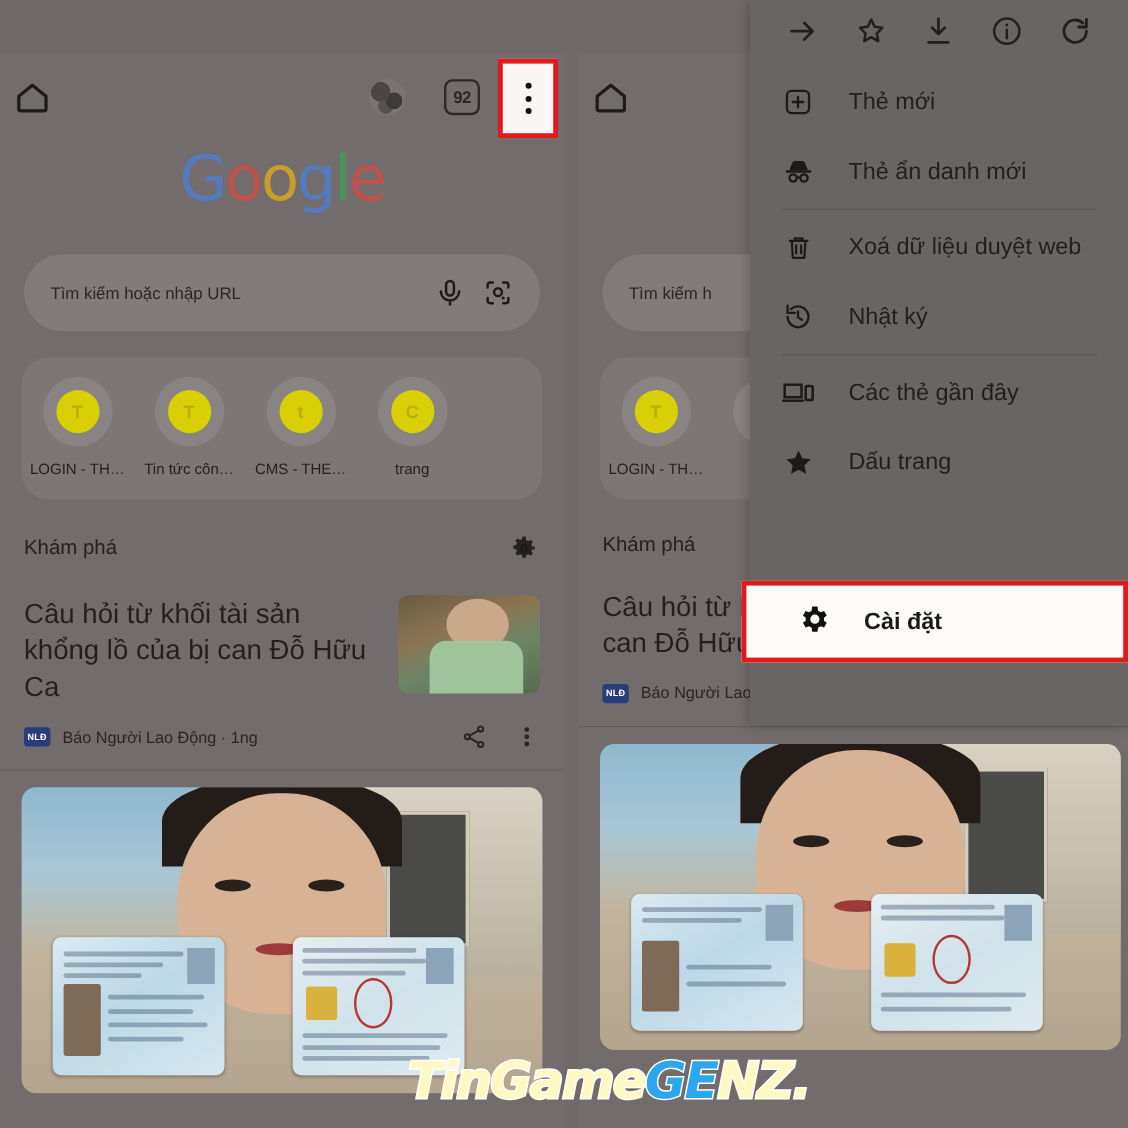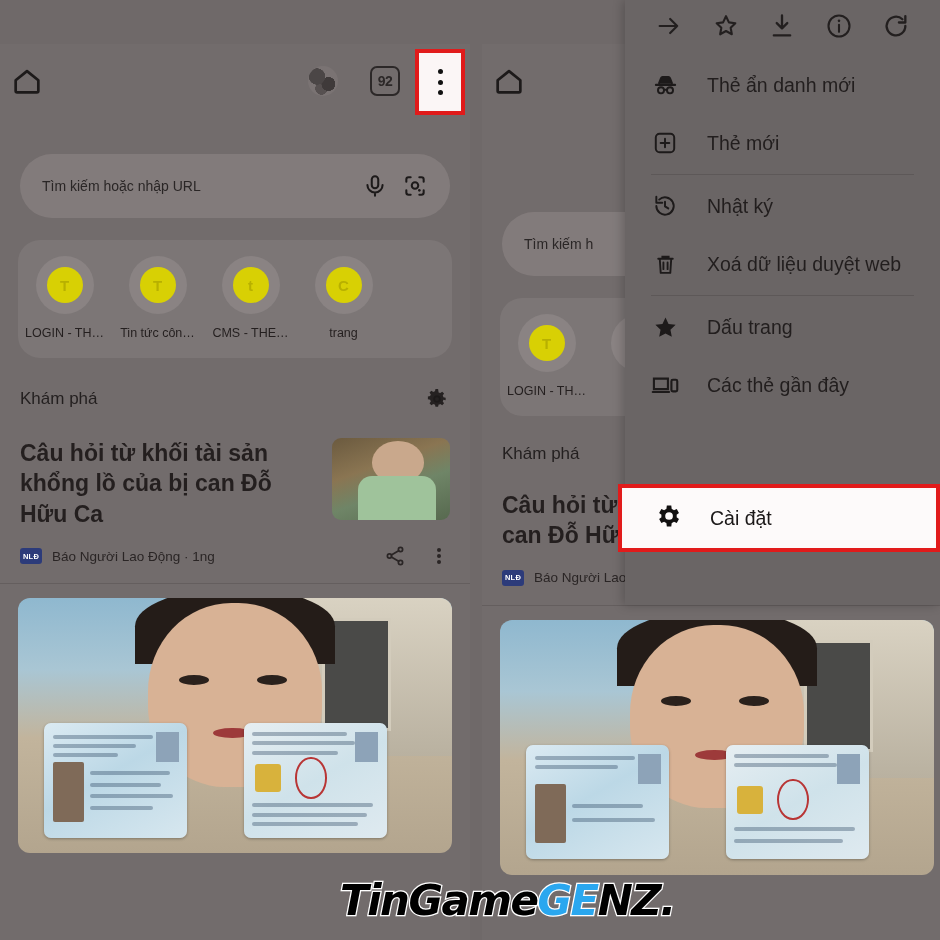--- a/index.html
+++ b/index.html
@@ -97,21 +97,21 @@
 
   
   .discover {
     margin: 28px 20px 0 20px; display: flex; align-items: center; justify-content: space-between;
   }
   .discover .t { font-size: 17px; color: #231f1f; }
 
   
   .article { margin: 26px 20px 0 20px; display: flex; gap: 14px; }
   .article h2 {
-    flex: 1; font-size: 23px; font-weight: 700; line-height: 1.32; color: #241f1f;
+    flex: 1; font-size: 23px; font-weight: 400; line-height: 1.32; color: #241f1f;
   }
   .thumb {
     width: 118px; height: 82px; border-radius: 9px; flex: none;
     background: linear-gradient(160deg,#6b5a3f 0%,#8a7552 35%,#6f8567 60%,#57694f 100%);
     position: relative; overflow: hidden;
   }
   .thumb::before {
     content:""; position:absolute; left:34%; top:4%; width:44%; height:52%;
     border-radius:50%; background:#c9a88c;
   }
@@ -183,32 +183,32 @@
     height: 58px; display: flex; align-items: center; padding-left: 26px; position: relative;
   }
   .mi .mi-ic { width: 28px; height: 28px; flex: none; display:flex; align-items:center; justify-content:center; }
   .mi .mi-lb { margin-left: 28px; font-size: 19.5px; color: #221e1e; white-space: nowrap; }
   .mdiv { height: 1px; background: rgba(40,36,36,0.18); margin: 2px 26px; }
 
   
   .hl-settings {
     position: absolute; left: 618px; top: 484px; width: 322px; height: 68px;
     border: 4px solid #e11b1b; background: #fdfafa; z-index: 12;
-    display: flex; align-items: center; padding-left: 32px;
+    display: flex; align-items: center; padding-left: 42px; font-weight: bold;
   }
   .hl-settings .mi-lb { margin-left: 28px; font-size: 19.5px; color: #1b1818; }
 
   
   .wm {
     position: absolute; left: 340px; top: 880px; z-index: 20;
     font-family: "DejaVu Sans", sans-serif; font-size: 42px; font-weight: 700;
     font-style: italic; letter-spacing: -1.5px; line-height: 1;
     -webkit-text-stroke: 2.5px #ffffff; paint-order: stroke fill;
   }
-  .wm .b { color: #000000; } .wm .c { color: #2aa7ef; text-align: center; }
+  .wm .b { color: #fef9c3; } .wm .c { color: #2aa7ef; text-align: center; }
 </style>
 </head>
 <body>
 
 <div class="screen">
 
   <div class="panel panel-left">
 
     <div class="topbar">
       <svg class="home-icon" viewBox="0 0 24 24" fill="none" stroke="#1d1a1a" stroke-width="1.9">
@@ -224,20 +224,23 @@
     </div>
 
     <div class="hl-kebab">
       <div class="kebab">
           <i></i>
           <i></i>
           <i></i>
         </div>
     </div>
 
+    <div class="glogo">
+      <span class="g-b">G</span><span class="g-r">o</span><span class="g-y">o</span><span class="g-b">g</span><span class="g-g">l</span><span class="g-r">e</span>
+    </div>
 
     <div class="searchbar">
       <div class="ph">Tìm kiếm hoặc nhập URL</div>
       <svg class="mic" viewBox="0 0 24 24" fill="none" stroke="#1d1a1a" stroke-width="1.9">
         <rect x="9" y="3" width="6" height="11" rx="3"></rect>
           <path d="M5 11a7 7 0 0 0 14 0M12 18v3" stroke-linecap="round"></path>
       </svg>
       <svg class="lens" viewBox="0 0 24 24" fill="none" stroke="#1d1a1a" stroke-width="1.9">
         <path d="M4 8V6a2 2 0 0 1 2-2h2M16 4h2a2 2 0 0 1 2 2v2M20 16v2a2 2 0 0 1-2 2h-2M8 20H6a2 2 0 0 1-2-2v-2" stroke-linecap="round"></path>
         <circle cx="12" cy="11.5" r="3"></circle>
@@ -440,88 +443,88 @@
       <svg class="ti" viewBox="0 0 24 24" fill="none" stroke="#1d1a1a" stroke-width="2">
         <path d="M20 12a8 8 0 1 1-2.5-5.8" stroke-linecap="round"></path>
           <path d="M20 3.5V9h-5.5" stroke-linecap="round" stroke-linejoin="round"></path>
       </svg>
     </div>
 
     <div class="menu-list">
 
       <div class="mi">
         <span class="mi-ic">
+          <svg width="26" height="26" viewBox="0 0 24 24" fill="none" stroke="#1d1a1a" stroke-width="1.8">
+            <rect x="3.5" y="3.5" width="17" height="17" rx="3.5"></rect>
+              <path d="M12 8v8M8 12h8" stroke-linecap="round"></path>
+          </svg>
+        </span>
+        <span class="mi-lb">Thẻ mới</span>
+      </div>
+
+      <div class="mi">
+        <span class="mi-ic">
           <svg width="27" height="27" viewBox="0 0 24 24" fill="none" stroke="#1d1a1a" stroke-width="1.7">
             <path d="M6 10.5 8 5.5a1.6 1.6 0 0 1 1.6-1h4.8A1.6 1.6 0 0 1 16 5.5l2 5" fill="#1d1a1a"></path>
             <path d="M3.5 11.5h17" stroke-linecap="round" stroke-width="1.9"></path>
             <circle cx="8" cy="16.3" r="2.7"></circle>
               <circle cx="16" cy="16.3" r="2.7"></circle>
             <path d="M10.7 15.8h2.6"></path>
           </svg>
         </span>
         <span class="mi-lb">Thẻ ẩn danh mới</span>
       </div>
 
-      <div class="mi">
-        <span class="mi-ic">
-          <svg width="26" height="26" viewBox="0 0 24 24" fill="none" stroke="#1d1a1a" stroke-width="1.8">
-            <rect x="3.5" y="3.5" width="17" height="17" rx="3.5"></rect>
-              <path d="M12 8v8M8 12h8" stroke-linecap="round"></path>
-          </svg>
-        </span>
-        <span class="mi-lb">Thẻ mới</span>
-      </div>
-
       <div class="mdiv"></div>
+
+      <div class="mi">
+        <span class="mi-ic">
+          <svg width="25" height="25" viewBox="0 0 24 24" fill="none" stroke="#1d1a1a" stroke-width="1.8">
+            <path d="M5 6.5h14M9 6.5V4.5h6v2" stroke-linecap="round"></path>
+            <path d="M6.5 6.5 7.4 20h9.2l.9-13.5" stroke-linejoin="round"></path>
+            <path d="M10 10v6.5M14 10v6.5" stroke-linecap="round"></path>
+          </svg>
+        </span>
+        <span class="mi-lb">Xoá dữ liệu duyệt web</span>
+      </div>
 
       <div class="mi">
         <span class="mi-ic">
           <svg width="26" height="26" viewBox="0 0 24 24" fill="none" stroke="#1d1a1a" stroke-width="1.8">
             <path d="M4 12a8 8 0 1 0 2.6-5.9" stroke-linecap="round"></path>
             <path d="M4 3.5V9h5.5" stroke-linecap="round" stroke-linejoin="round"></path>
             <path d="M12 8v4.4l3 1.8" stroke-linecap="round" stroke-linejoin="round"></path>
           </svg>
         </span>
         <span class="mi-lb">Nhật ký</span>
       </div>
 
-      <div class="mi">
-        <span class="mi-ic">
-          <svg width="25" height="25" viewBox="0 0 24 24" fill="none" stroke="#1d1a1a" stroke-width="1.8">
-            <path d="M5 6.5h14M9 6.5V4.5h6v2" stroke-linecap="round"></path>
-            <path d="M6.5 6.5 7.4 20h9.2l.9-13.5" stroke-linejoin="round"></path>
-            <path d="M10 10v6.5M14 10v6.5" stroke-linecap="round"></path>
-          </svg>
-        </span>
-        <span class="mi-lb">Xoá dữ liệu duyệt web</span>
-      </div>
-
       <div class="mdiv"></div>
 
-
-      <div class="mi">
-        <span class="mi-ic">
-          <svg width="27" height="27" viewBox="0 0 24 24" fill="#1d1a1a">
-            <path d="M12 3 14.7 8.8 21 9.6l-4.6 4.4 1.2 6.3L12 17.3 6.4 20.3l1.2-6.3L3 9.6l6.3-.8z"></path>
-          </svg>
-        </span>
-        <span class="mi-lb">Dấu trang</span>
-      </div>
 
       <div class="mi">
         <span class="mi-ic">
           <svg width="28" height="28" viewBox="0 0 24 24" fill="none" stroke="#1d1a1a" stroke-width="1.8">
             <path d="M2.5 6.5h12v9h-12z"></path>
               <path d="M1.5 18h14" stroke-linecap="round"></path>
             <rect x="17.5" y="7.5" width="5" height="10" rx="1.2"></rect>
           </svg>
         </span>
         <span class="mi-lb">Các thẻ gần đây</span>
       </div>
 
+      <div class="mi">
+        <span class="mi-ic">
+          <svg width="27" height="27" viewBox="0 0 24 24" fill="#1d1a1a">
+            <path d="M12 3 14.7 8.8 21 9.6l-4.6 4.4 1.2 6.3L12 17.3 6.4 20.3l1.2-6.3L3 9.6l6.3-.8z"></path>
+          </svg>
+        </span>
+        <span class="mi-lb">Dấu trang</span>
+      </div>
+
       <div class="mi" style="visibility:hidden">
         <span class="mi-ic"></span>
         <span class="mi-lb">Cài đặt</span>
       </div>
 
       <div class="mi">
         <span class="mi-ic">
           <svg width="26" height="26" viewBox="0 0 24 24" fill="none" stroke="#1d1a1a" stroke-width="1.8">
             <circle cx="12" cy="12" r="9"></circle>
             <path d="M9.6 9.4a2.5 2.5 0 1 1 3.2 2.6c-.6.3-.8.8-.8 1.6" stroke-linecap="round"></path>

